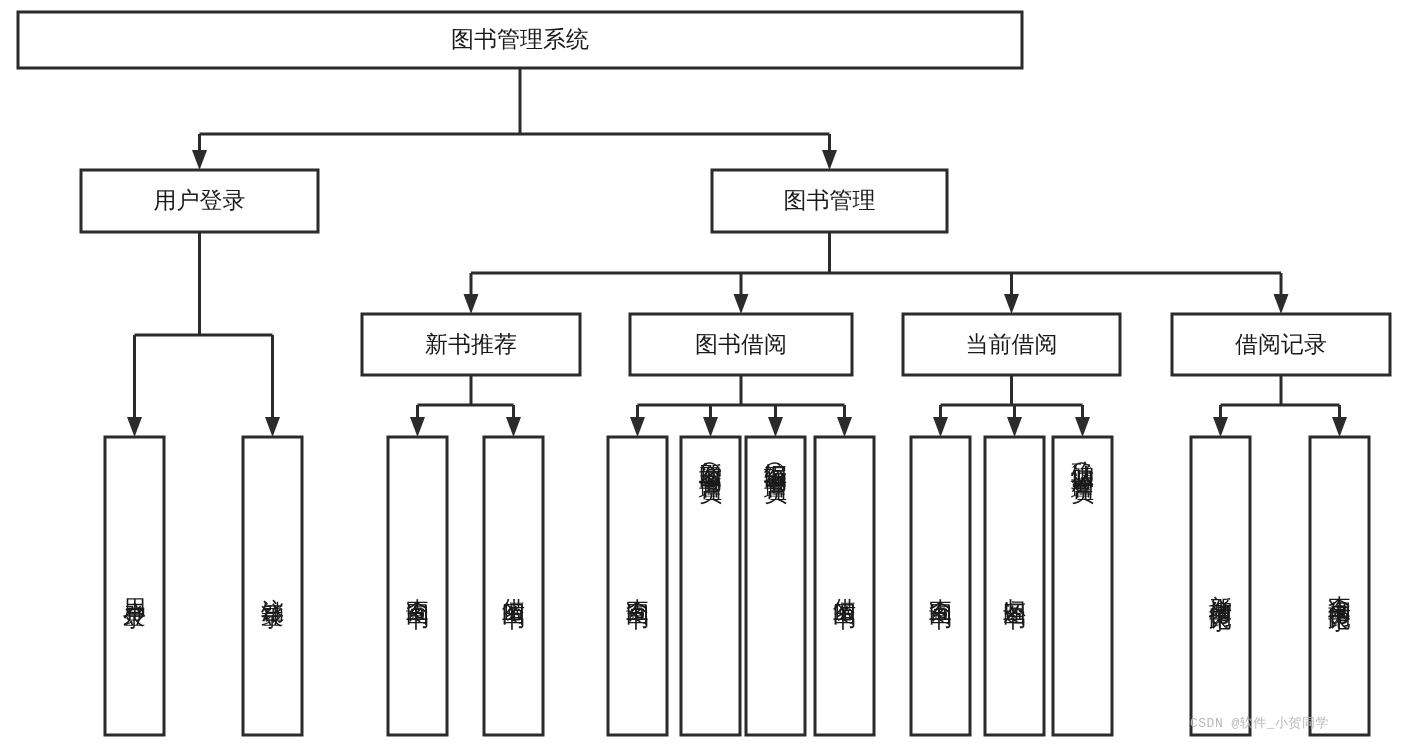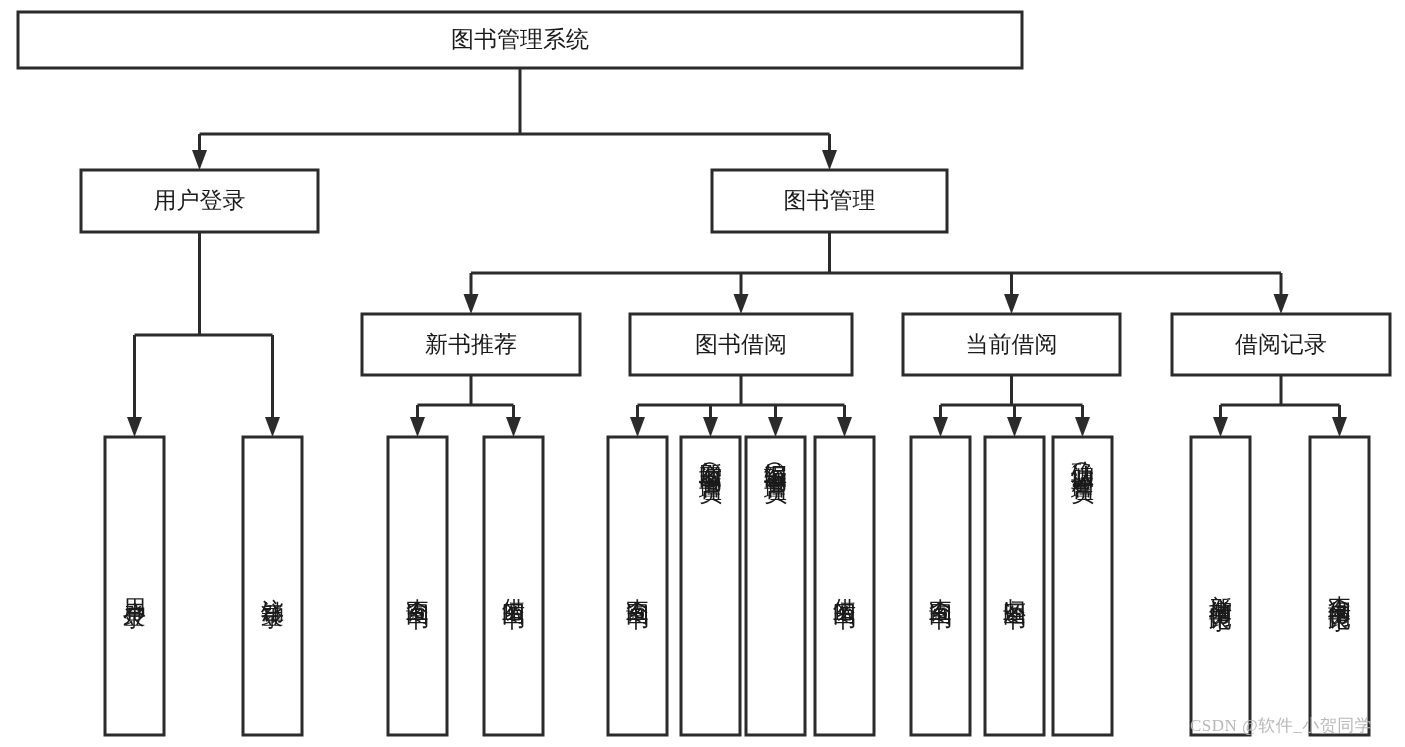--- a/index.html
+++ b/index.html
@@ -62,22 +62,22 @@
     letter-spacing: 3px;
     text-align: center;
     display: flex;
     align-items: center;
     justify-content: flex-start;
     pointer-events: none;
     user-select: none;
   }
   .watermark {
     position: absolute;
-    font-family: Liberation Serif, serif;
-    font-size: 17px;
+    font-family: Liberation Mono, monospace;
+    font-size: 13px;
     color: #b9b9b9;
     white-space: nowrap;
     letter-spacing: 0.5px;
   }
 </style>
 </head>
 <body>
 
 <div id="diagram-root">
   <svg class="diagram-canvas" viewBox="0 0 1405 747">

